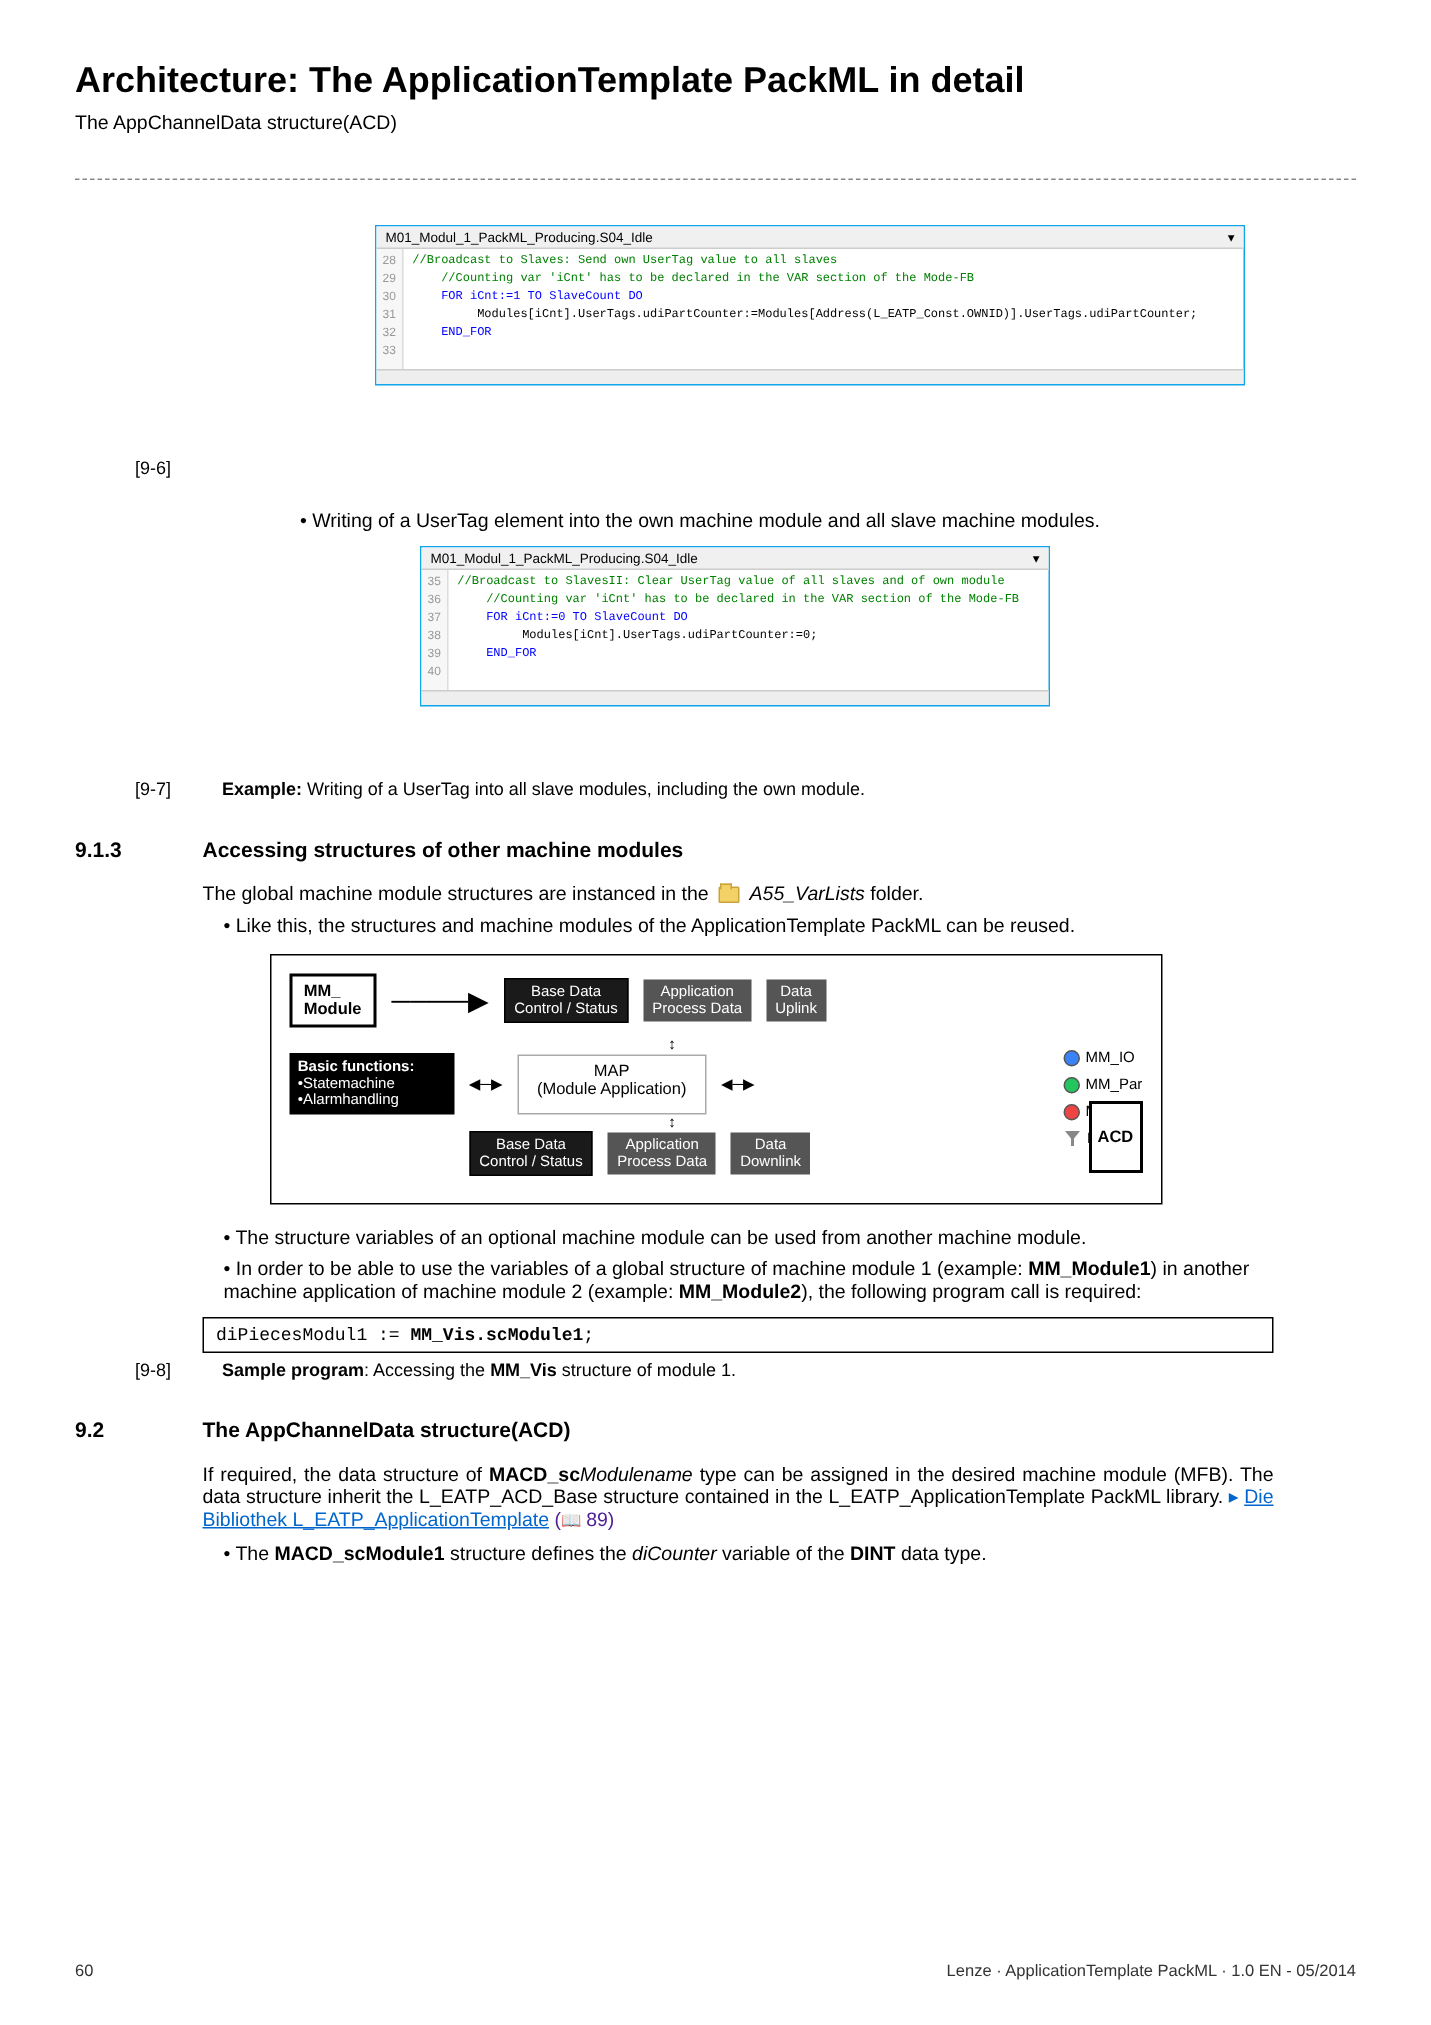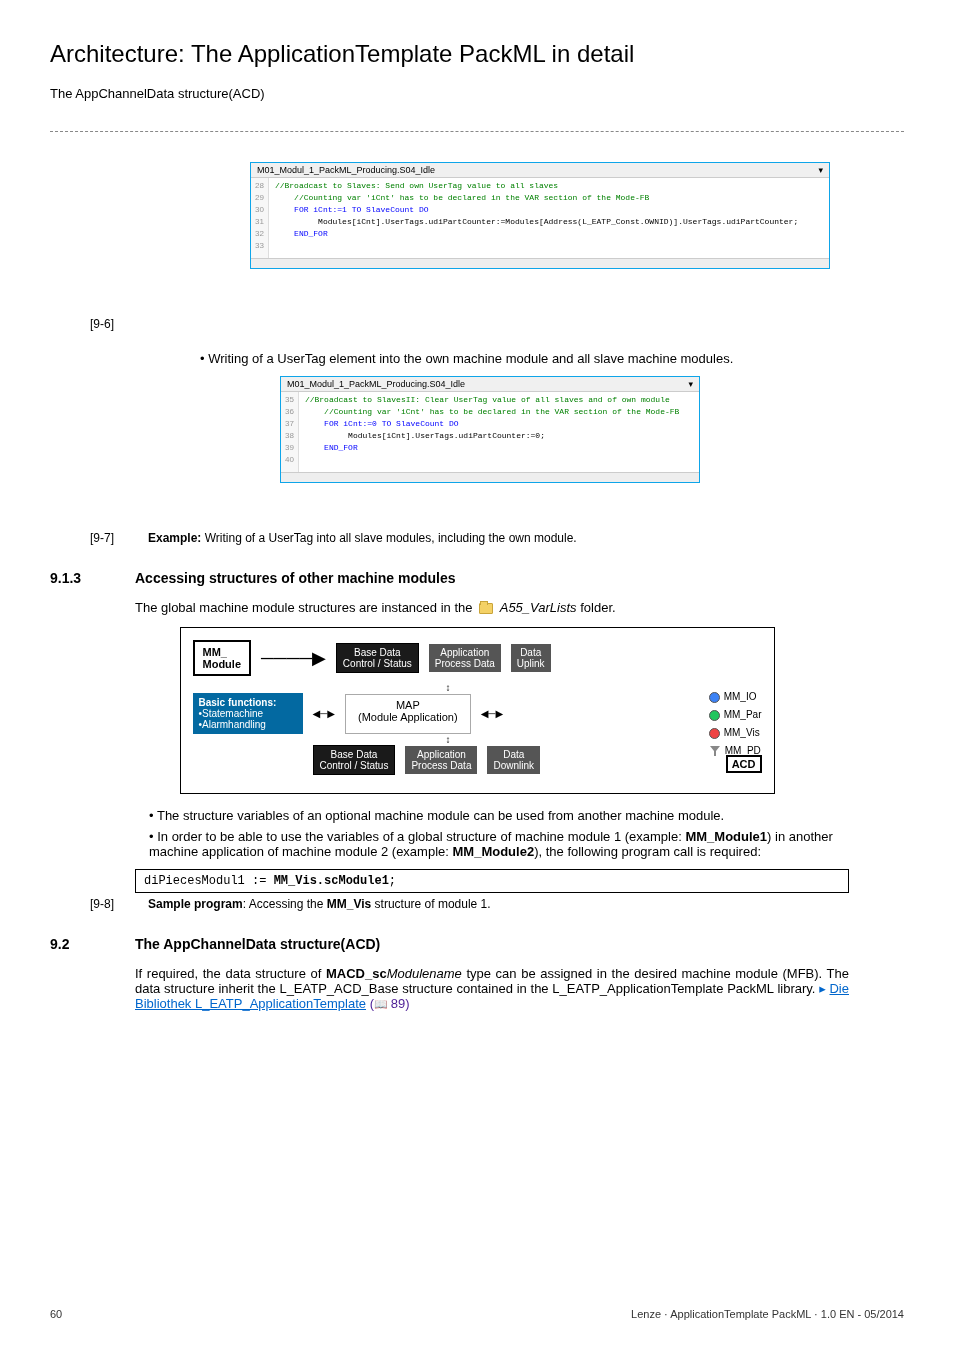--- a/index.html
+++ b/index.html
@@ -7,22 +7,22 @@
       font-family: "Segoe UI", Arial, sans-serif;
       width: 954px;
       height: 1350px;
       padding: 40px 50px 30px 50px;
       position: relative;
       color: #000;
       background: #fff;
     }
     .page-title {
       font-size: 24px;
-      font-weight: 400;
-      margin-bottom: 18px;
+      font-weight: 700;
+      margin-bottom: 6px;
     }
     .page-subtitle {
       font-size: 13px;
       margin-bottom: 30px;
     }
     .hr-dashed {
       border: none;
       border-top: 1px dashed #888;
       margin-bottom: 30px;
     }
@@ -139,33 +139,33 @@
     }
     .d-box-grey {
       background:#555; color:#fff; padding:3px 6px; font-size:10px; text-align:center; line-height:1.1;
     }
     .d-map {
       border:1px solid #aaa; background:#fff; padding:4px 12px 10px 12px; text-align:center;
       font-size:11px;
     }
     .d-row-mid { display:flex; align-items:center; gap:10px; }
     .d-funcs {
-      background:#0369a1; color:#fff; padding:4px 6px; font-size:10px;
+      background:#000000; color:#fff; padding:4px 6px; font-size:10px;
       width:110px;
     }
     .port { display:inline-block; width:11px; height:11px; border-radius:50%; border:1px solid #555; margin-right:4px; vertical-align:middle;}
     .port.blue{background:#3b82f6;} .port.green{background:#22c55e;} .port.red{background:#ef4444;}
     .port.filter{background:none;width:12px;height:12px;border:none;}
     .port.filter svg{vertical-align:top;}
     .ports {
       position:absolute; right:12px; top:60px; font-size:10px; line-height:18px;
     }
     .acd-box {
       position:absolute; right:12px; bottom:20px;
-      border:2px solid #000; padding:1px 4px; font-weight:bold; font-size:11px; background:#fff;
+      border:2px solid #000; padding:16px 4px; font-weight:bold; font-size:11px; background:#fff;
     }
     .d-arrow { font-size:18px; line-height:0.5; }
     .sample-code-box {
       border:1px solid #000; padding:4px 8px; font-family:"Courier New",monospace;
       font-size:12px; margin-left:85px; margin-right:55px; margin-top:10px;
     }
     .link { color:#0066cc; text-decoration:underline; }
     .book-icon::before{ content:"📖 "; font-size:11px; text-decoration:none;}
     .footer {
       position:absolute; bottom:30px; left:50px; right:50px;
@@ -245,20 +245,23 @@
   <span>Accessing structures of other machine modules</span>
 </div>
 
 <div class="indent-block">
   <p>
     <span>The global machine module structures are instanced in the </span>
     <span class="folder-icon"></span>
     <i>A55_VarLists</i>
     <span> folder.</span>
   </p>
+  <ul class="b" style="margin-top:6px; margin-left:14px;">
+    <li>Like this, the structures and machine modules of the ApplicationTemplate PackML can be reused.</li>
+  </ul>
 </div>
 
 <div class="diagram">
   <div class="d-row1">
     <div class="d-box-white" style="white-space:pre;">MM_
 Module</div>
     <span class="d-arrow">────▶</span>
     <div class="d-box-black"><span>Base Data</span><br><span>Control / Status</span></div>
     <div class="d-box-grey"><span>Application</span><br><span>Process Data</span></div>
     <div class="d-box-grey" style="white-space:pre;">Data
@@ -318,18 +321,23 @@
   <span class="num">9.2</span>
   <span>The AppChannelData structure(ACD)</span>
 </div>
 
 <div class="indent-block">
   <p style="text-align:justify;">
     <span>If required, the data structure of </span><b>MACD_sc</b><i>Modulename</i><span> type can be assigned in the desired machine module (MFB). The data structure inherit the L_EATP_ACD_Base structure contained in the L_EATP_ApplicationTemplate PackML library.  </span>
     <span style="color:#0066cc;">▸ </span><a href="#" class="link"><span>Die Bibliothek L_EATP_ApplicationTemplate</span></a>
     <span style="color:#4c1d95;"> (<span class="book-icon"></span><span>89</span>)</span>
   </p>
+  <ul class="b" style="margin-left:14px; margin-top:8px;">
+    <li>
+      <span>The </span><b>MACD_scModule1</b><span> structure defines the </span><i>diCounter</i><span> variable of the </span><b>DINT</b><span> data type.</span>
+    </li>
+  </ul>
 </div>
 
 <div class="footer">
   <span>60</span>
   <span>Lenze · ApplicationTemplate PackML · 1.0 EN - 05/2014</span>
 </div>
 
 </body></html>

